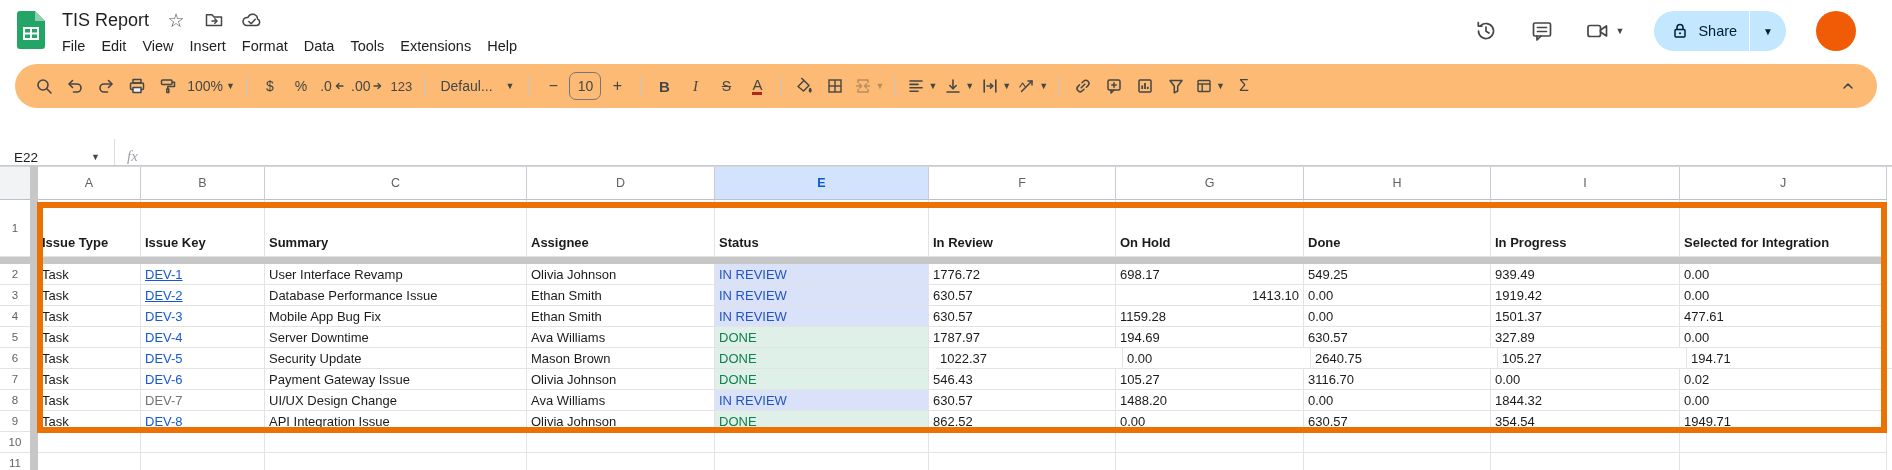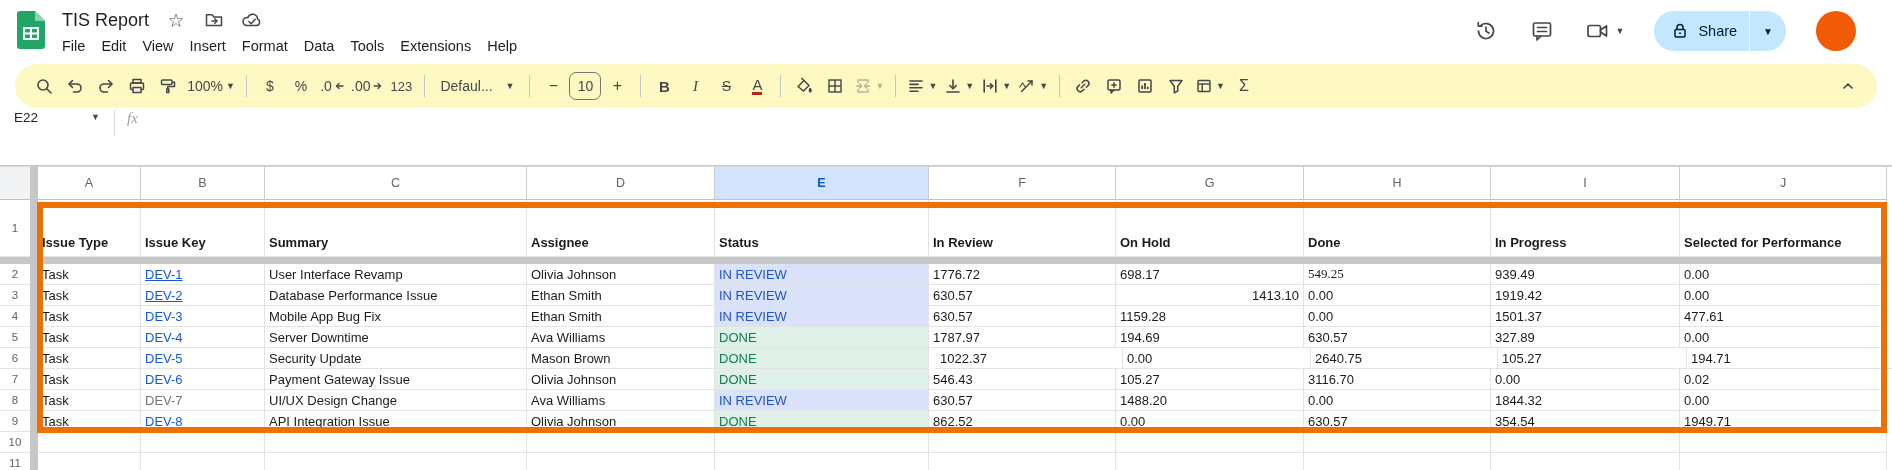--- a/index.html
+++ b/index.html
@@ -35,21 +35,21 @@
   .size-box{width:30px;height:26px;border:1px solid #747775;border-radius:7px;display:flex;align-items:center;justify-content:center;font-size:14px;color:#444746;}
   .glyph-b{font-weight:700;font-size:15px;}
   .glyph-i{font-style:italic;font-size:15px;font-family:"Liberation Serif",serif;}
   .glyph-s{text-decoration:line-through;font-size:14px;}
   .glyph-a{font-size:15px;font-weight:500;line-height:1;padding-bottom:0px;border-bottom:3px solid #b3261e;}
   .glyph-sum{font-size:16px;}
   .tb-dis{opacity:.38;}
   .tb-spacer{flex:1;}
 
   
-  .formula-bar{position:absolute;left:0;top:110px;width:1892px;height:56px;background:#fff;border-bottom:1px solid #c7cace;box-sizing:border-box;display:flex;align-items:flex-start;}
+  .formula-bar{position:absolute;left:0;top:110px;width:1892px;height:56px;background:#fff;border-bottom:1px solid #c7cace;box-sizing:border-box;display:flex;align-items:flex-end;}
   .name-box{width:86px;margin-left:14px;display:flex;align-items:center;justify-content:space-between;font-size:13.5px;color:#202124;}
   .fb-sep{width:1px;height:26px;background:#dadce0;margin:0 12px 0 14px;}
   .fx{font-style:italic;font-size:15px;color:#9aa0a6;font-family:"Liberation Serif",serif;}
 
   
   .grid{position:absolute;left:0;top:166px;width:1892px;height:304px;overflow:hidden;background:#fff;}
   .vfreeze{position:absolute;left:30px;top:0;width:8px;height:304px;background:#c7c7c7;z-index:3;}
   .colheaders{display:flex;height:34px;border-top:1px solid #d5d7da;box-sizing:border-box;}
   .corner{width:30px;flex:0 0 auto;background:#f1f3f4;border-bottom:1px solid #bdc1c6;box-sizing:border-box;}
   .vspace{width:8px;flex:0 0 auto;}
@@ -141,21 +141,21 @@
           </svg>
           <span>Share</span>
         </span>
         <span class="share-divider"></span>
         <span class="share-caret" style="color: rgb(0, 29, 53);">▼</span>
       </div>
       <span class="avatar" style="background: rgb(242, 91, 5);"></span>
     </div>
   </div>
 
-  <div class="toolbar" style="background: #fef9c3;">
+  <div class="toolbar" style="background: #fdba74;">
     <span class="tb">
       <svg width="18" height="18" viewBox="0 0 18 18" fill="none" stroke="#444746" stroke-width="1.6" stroke-linecap="round">
           <circle cx="8" cy="8" r="5"></circle>
           <line x1="11.8" y1="11.8" x2="16" y2="16"></line>
         </svg>
     </span>
     <span class="tb">
       <svg width="18" height="18" viewBox="0 0 18 18" fill="none" stroke="#444746" stroke-width="1.6" stroke-linecap="round" stroke-linejoin="round">
           <path d="M6.5 3.5 L3 7 l3.5 3.5"></path>
           <path d="M3.5 7 H11 a4 4 0 0 1 0 8 H7.5"></path>
@@ -376,21 +376,21 @@
           <div class="cell" style="width: 188px;">
             <span>On Hold</span>
           </div>
           <div class="cell" style="width: 187px;">
             <span>Done</span>
           </div>
           <div class="cell" style="width: 189px;">
             <span>In Progress</span>
           </div>
           <div class="cell" style="width: 207px;">
-            <span>Selected for Performance</span>
+            <span>Selected for Integration</span>
           </div>
         </div>
         <div class="hband"></div>
         <div class="grow">
           <div class="rnum">2</div>
           <div class="vspace"></div>
           <div class="cell" style="width: 103px;">
             <span>Task</span>
           </div>
           <div class="cell" style="width: 124px;">
@@ -404,21 +404,21 @@
           </div>
           <div class="cell" style="width: 214px; background: rgb(218, 226, 249);">
             <span style="color: rgb(34, 83, 195);">IN REVIEW</span>
           </div>
           <div class="cell" style="width: 187px;">
             <span>1776.72</span>
           </div>
           <div class="cell" style="width: 188px;">
             <span>698.17</span>
           </div>
-          <div class="cell" style="width: 187px; font-family: Liberation Serif, serif;">
+          <div class="cell" style="width: 187px;">
             <span>549.25</span>
           </div>
           <div class="cell" style="width: 189px;">
             <span>939.49</span>
           </div>
           <div class="cell" style="width: 207px;">
             <span>0.00</span>
           </div>
         </div>
         <div class="grow">

